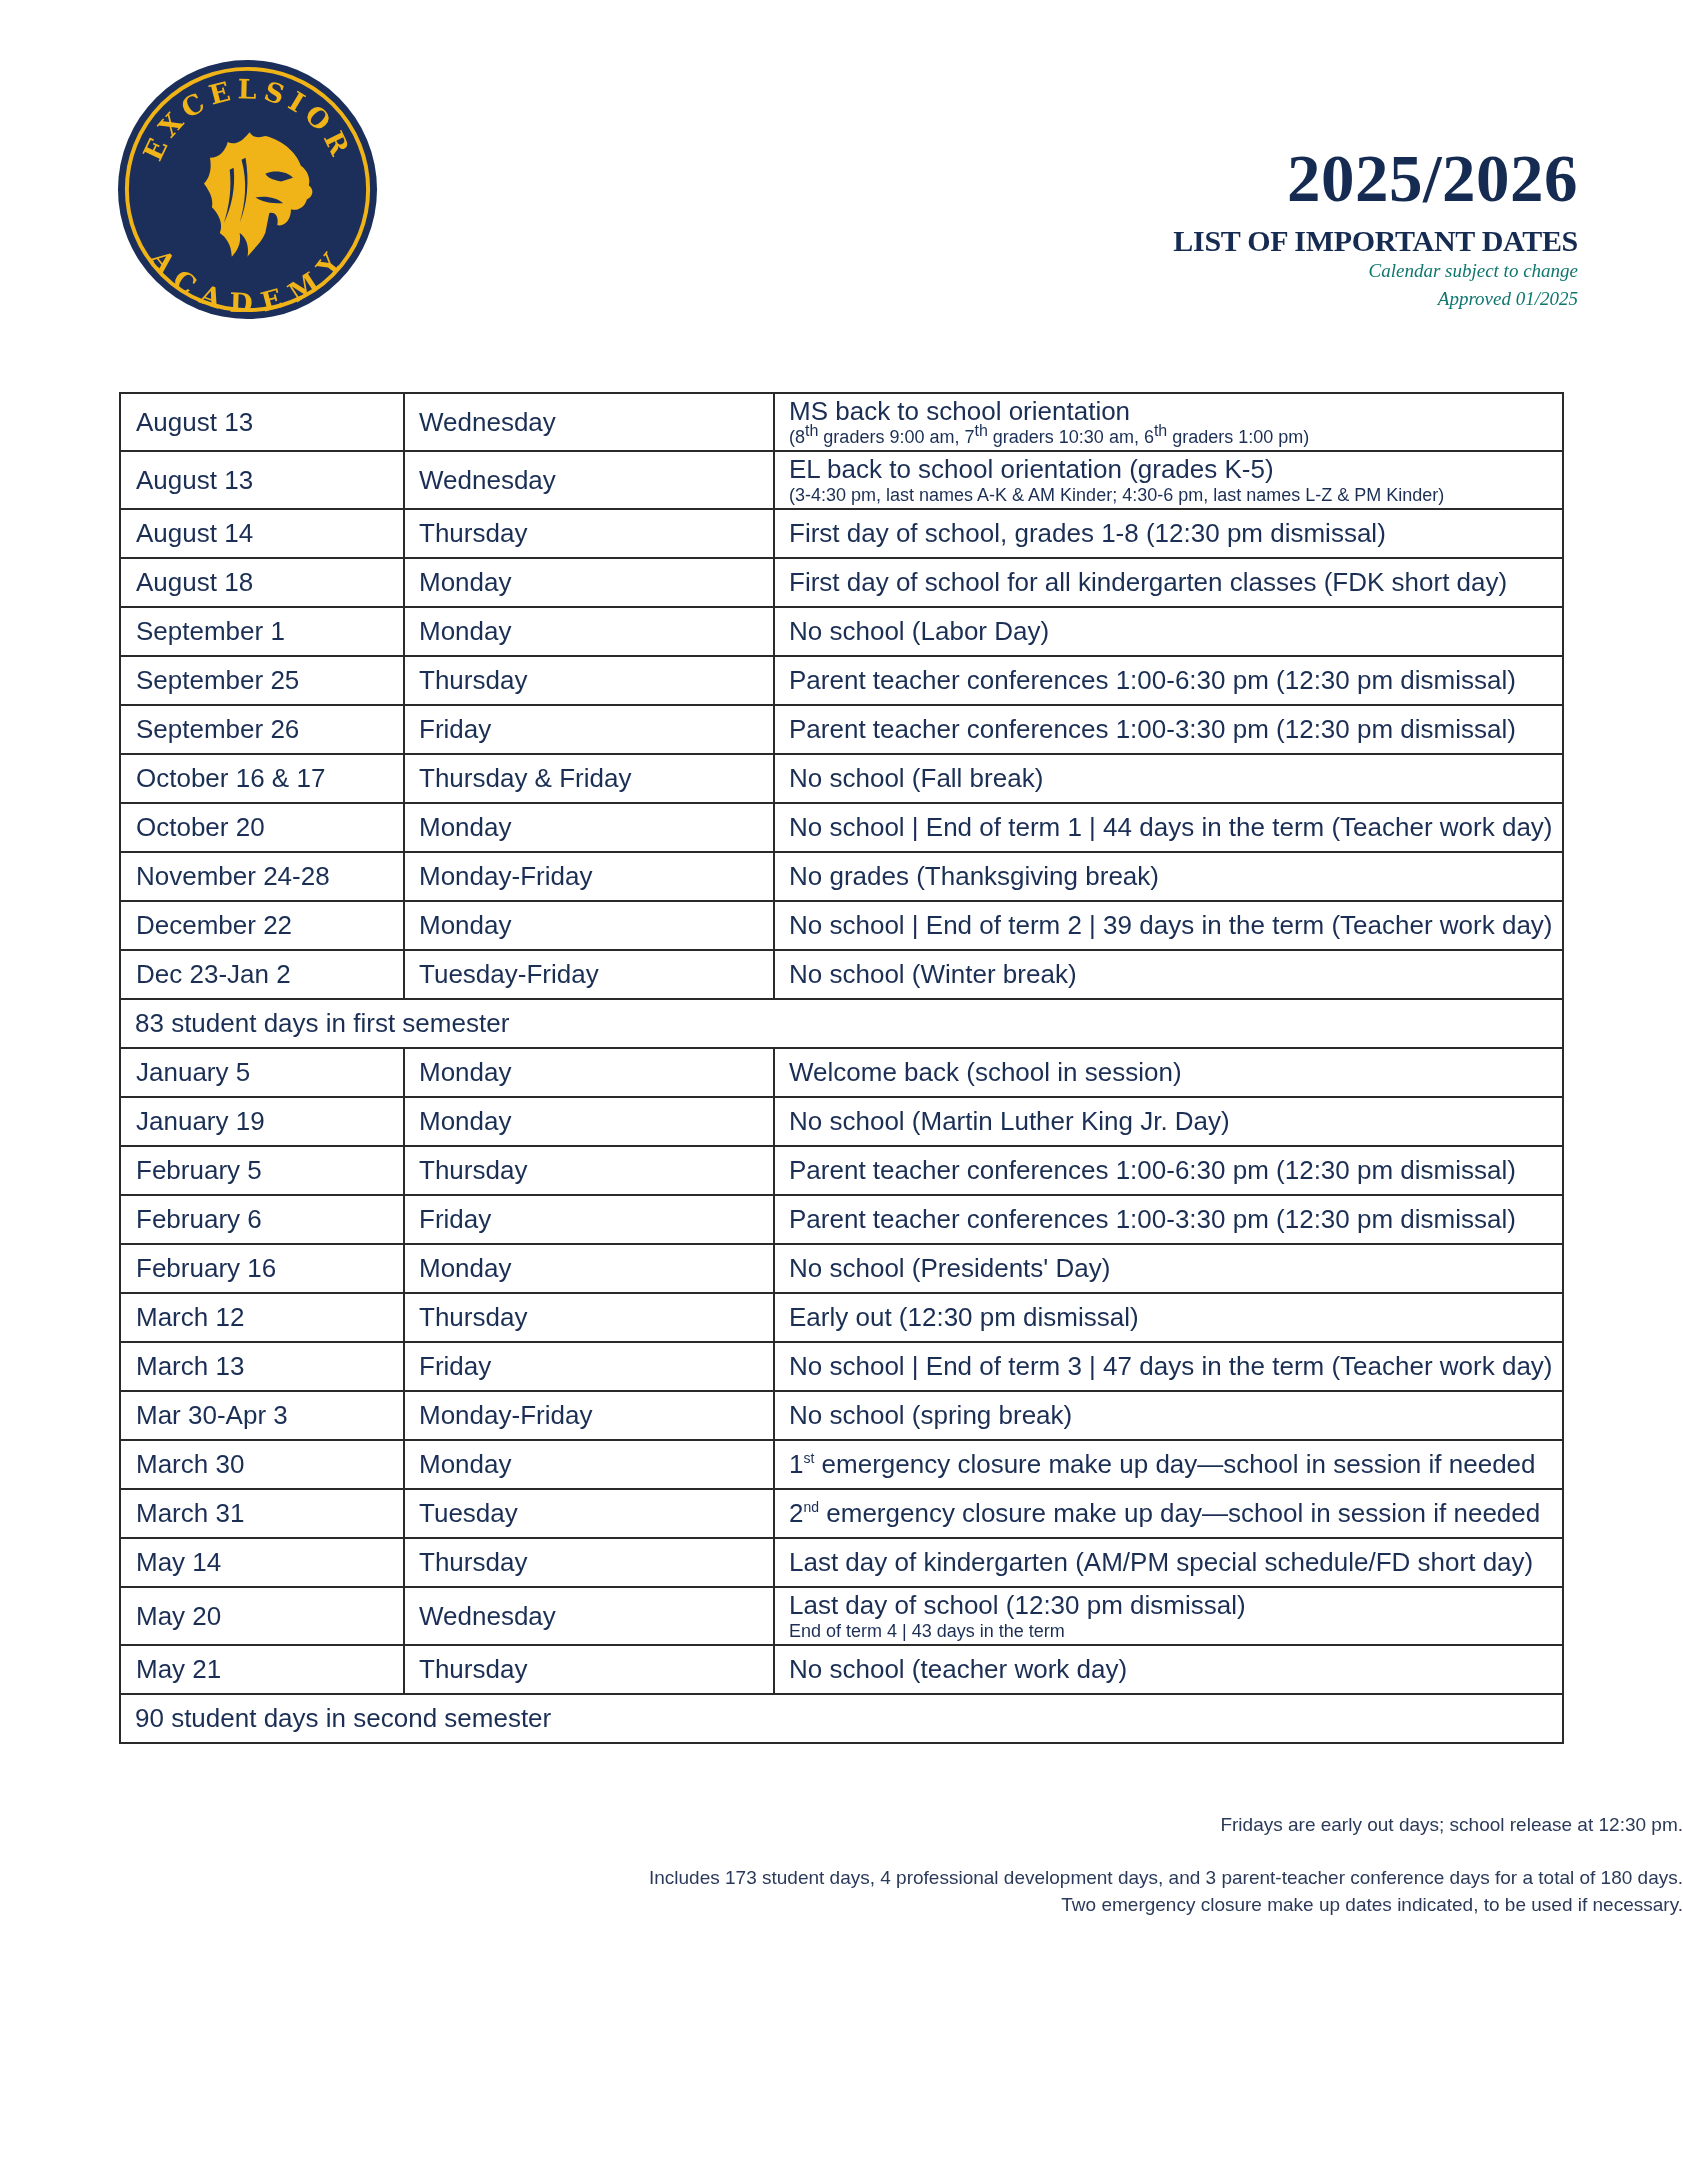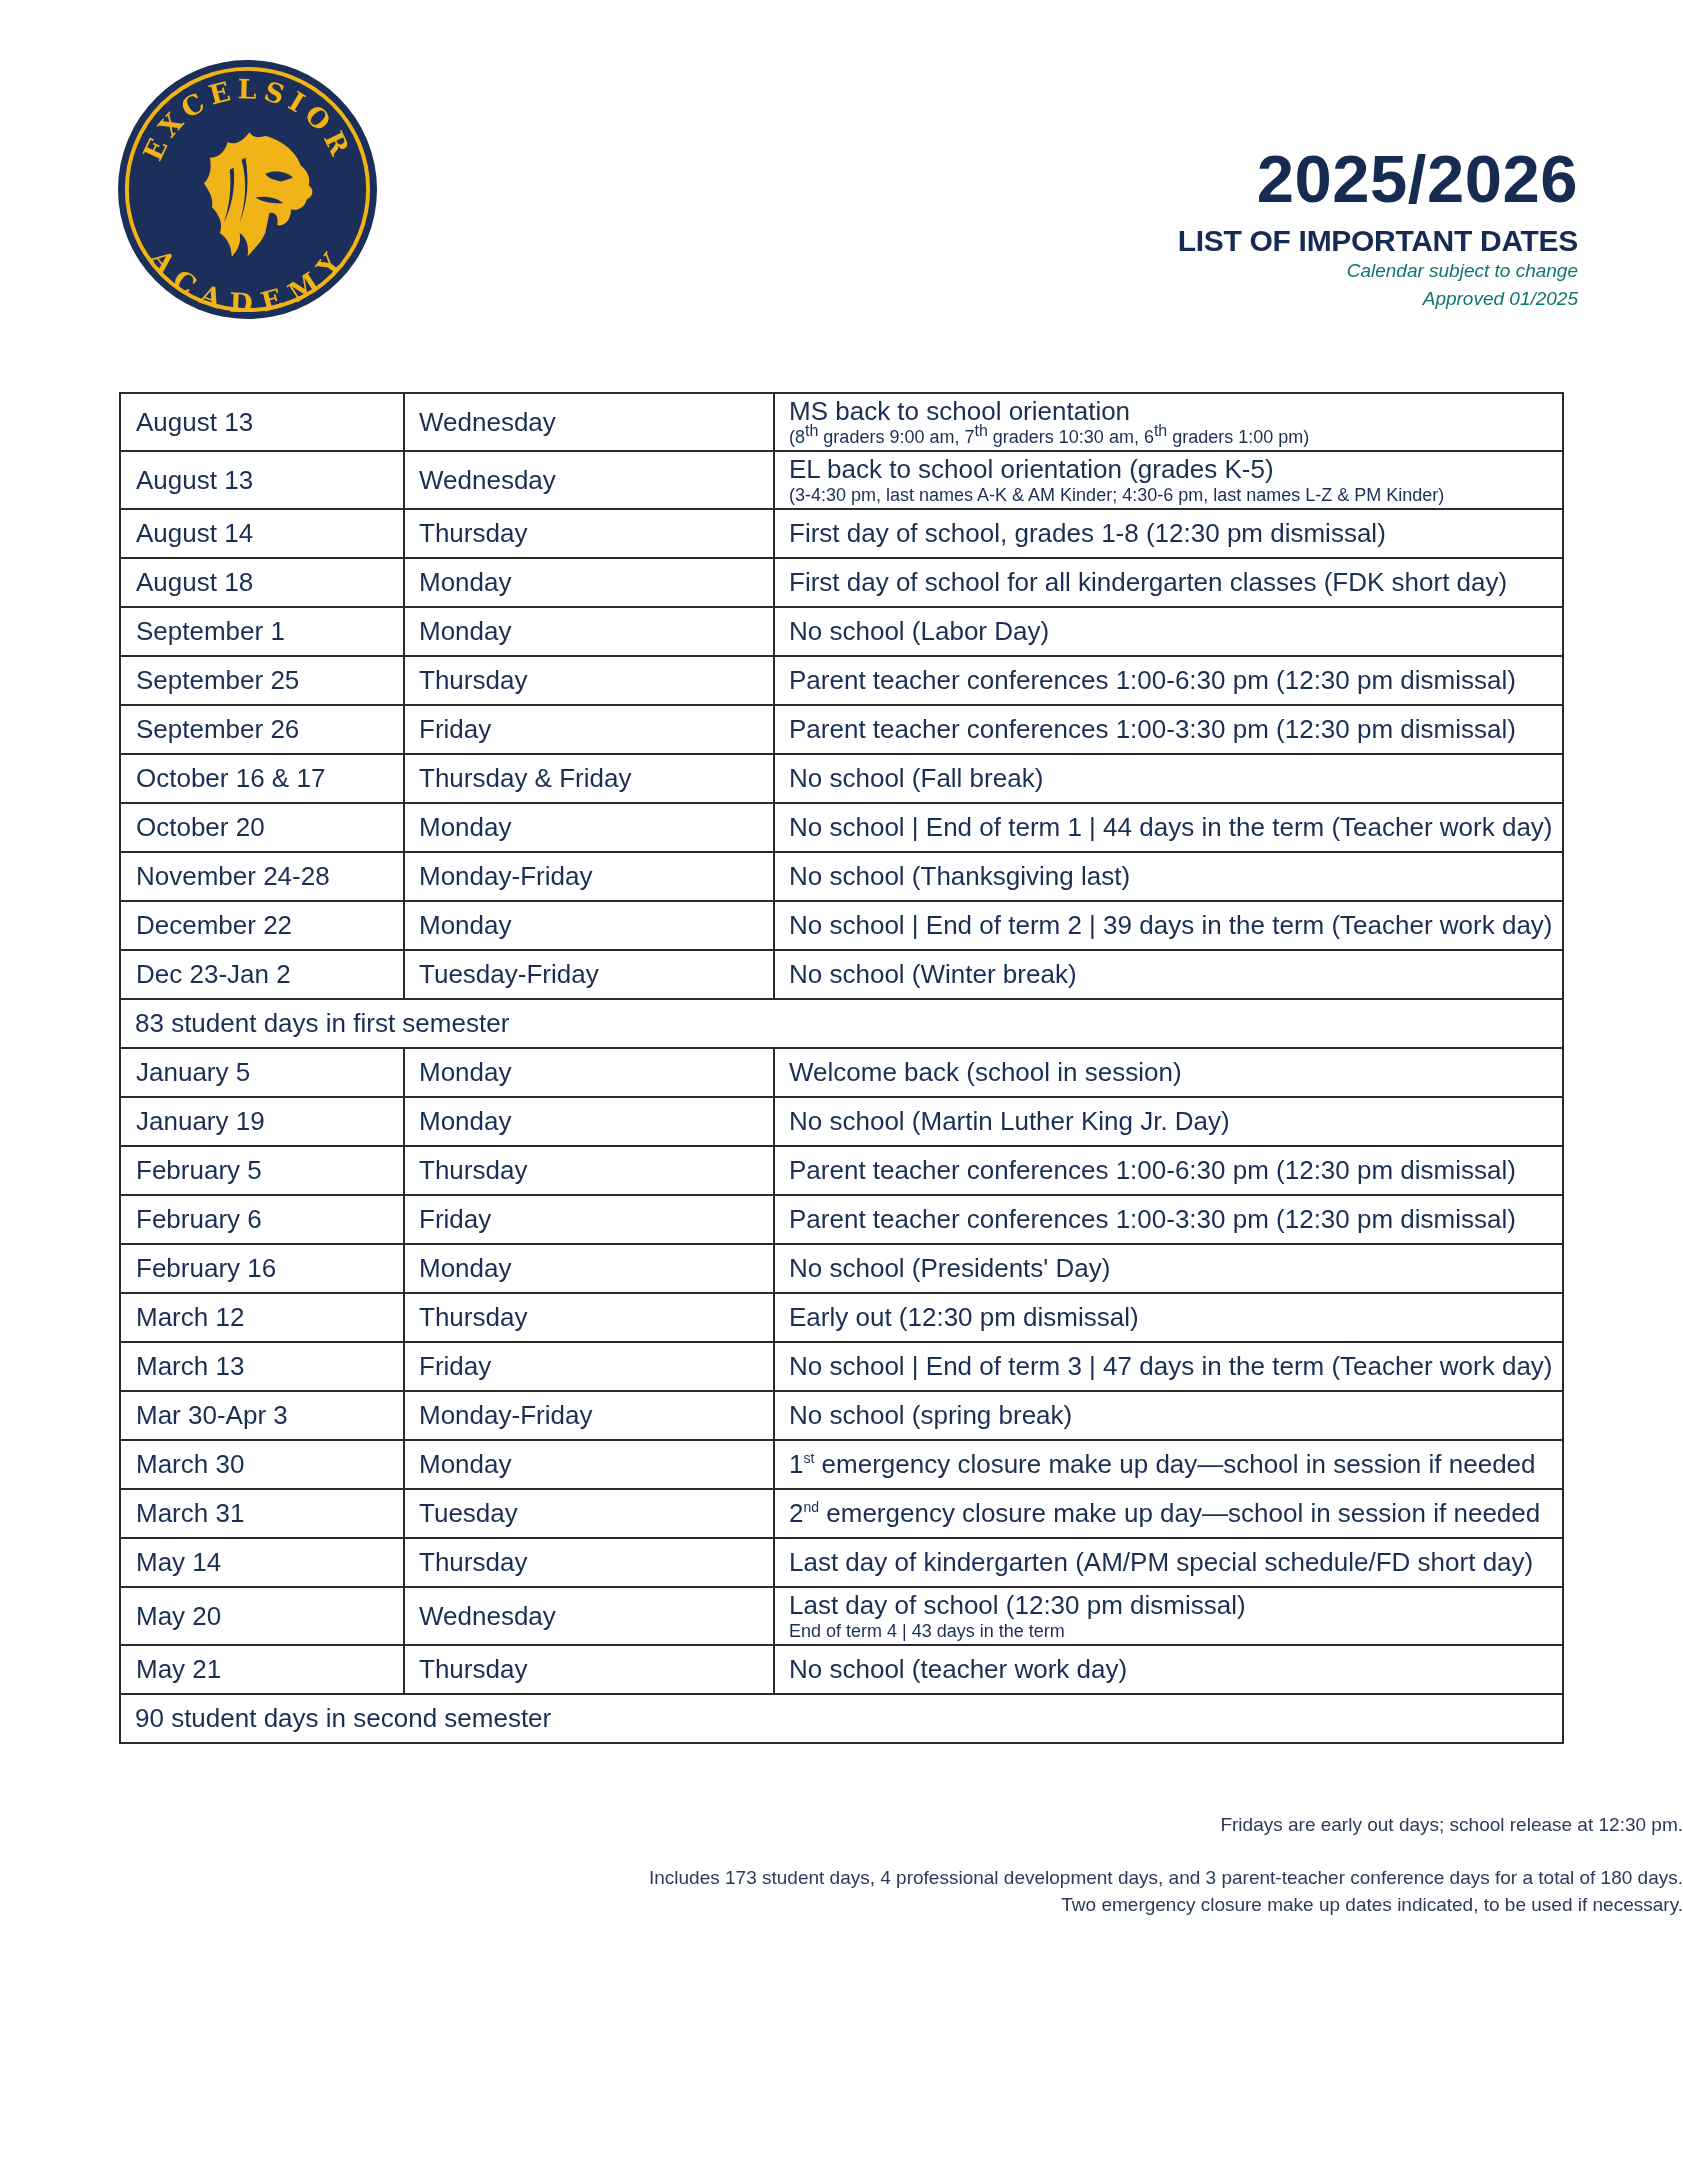--- a/index.html
+++ b/index.html
@@ -1,19 +1,19 @@
 <!DOCTYPE html>
 <html><head>
 <meta charset="utf-8">
 <style>
   html, body { margin: 0; padding: 0; background: #ffffff; }
   body { width: 1683px; height: 2178px; position: relative; overflow: hidden;
          font-family: "Liberation Sans", "DejaVu Sans", sans-serif; color: #1b2f55; }
   .logo { position: absolute; left: 117px; top: 59px; width: 261px; height: 261px; }
-  .header { position: absolute; right: 105px; top: 145px; text-align: right; }
+  .header { position: absolute; right: 105px; top: 145px; text-align: right; font-family: Liberation Serif, serif; }
   .title { font-size: 67px; font-weight: 700; line-height: 1; color: #162b51; letter-spacing: 0.5px; margin: 0; }
   .subtitle { font-size: 30px; font-weight: 700; color: #162b51; margin-top: 12px; line-height: 1.1; letter-spacing: -0.3px; }
   .note { font-size: 19px; font-style: italic; color: #0f766e; line-height: 28px; }
   table.dates { position: absolute; left: 119px; top: 392px; width: 1445px;
                 border-collapse: collapse; table-layout: fixed; }
   table.dates td { border: 2px solid #2a2a2a; padding: 0 14px; font-size: 26px; color: #1b2f55;
                    height: 47px; vertical-align: middle; line-height: 1.1; white-space: nowrap; overflow: hidden; }
   table.dates td.c1 { width: 253px; padding-left: 15px; }
   table.dates td.c2 { width: 340px; }
   table.dates tr.two td { height: 56px; }
@@ -102,21 +102,21 @@
         <td><span class="main"><span>No school (Fall break)</span></span></td>
       </tr>
       <tr>
         <td class="c1">October 20</td>
         <td class="c2">Monday</td>
         <td><span class="main"><span>No school | End of term 1 | 44 days in the term (Teacher work day)</span></span></td>
       </tr>
       <tr>
         <td class="c1">November 24-28</td>
         <td class="c2">Monday-Friday</td>
-        <td><span class="main"><span>No school (Thanksgiving last)</span></span></td>
+        <td><span class="main"><span>No grades (Thanksgiving break)</span></span></td>
       </tr>
       <tr>
         <td class="c1">December 22</td>
         <td class="c2">Monday</td>
         <td><span class="main"><span>No school | End of term 2 | 39 days in the term (Teacher work day)</span></span></td>
       </tr>
       <tr>
         <td class="c1">Dec 23-Jan 2</td>
         <td class="c2">Tuesday-Friday</td>
         <td><span class="main"><span>No school (Winter break)</span></span></td>

